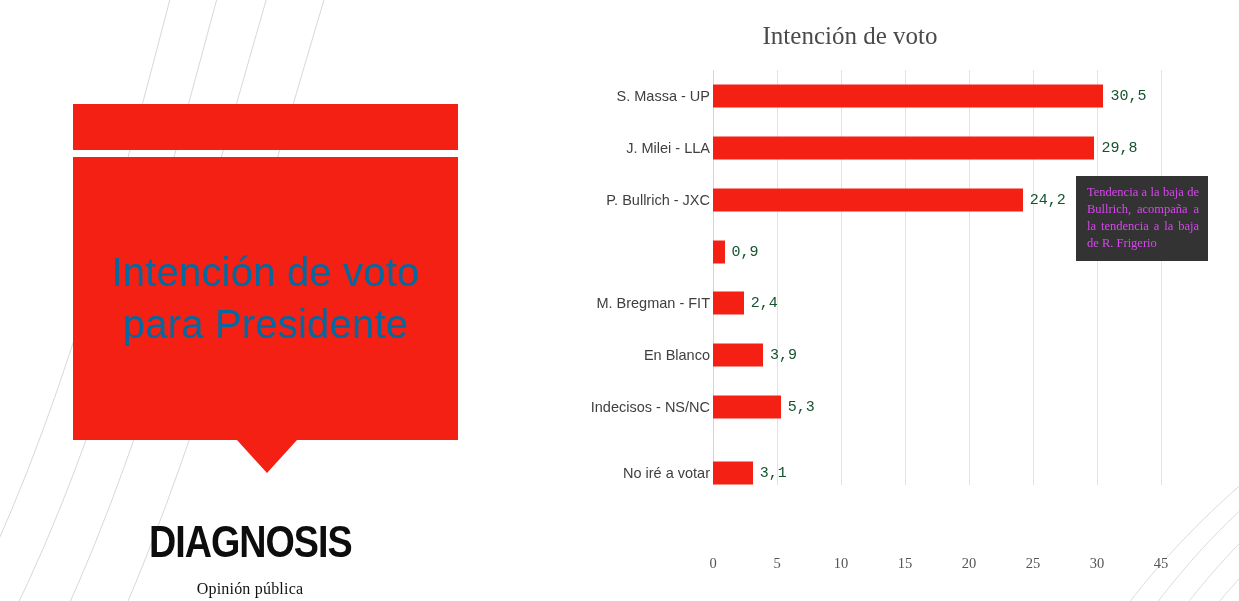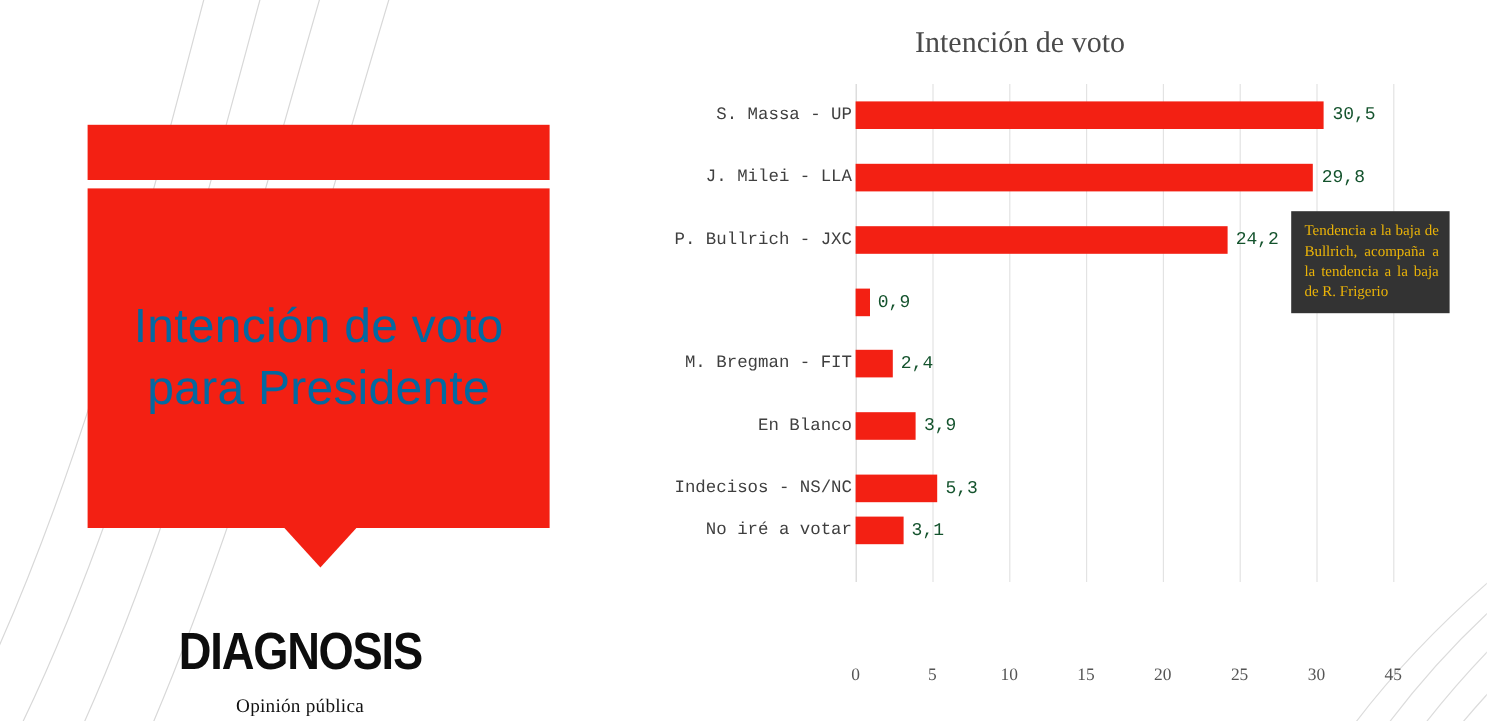--- a/index.html
+++ b/index.html
@@ -46,21 +46,21 @@
 
   .plot{position:absolute;left:0;top:70px;width:739px;height:420px;}
   .gridlines{position:absolute;left:0;top:0;width:739px;height:415px;}
   .gridline{position:absolute;top:0;width:1px;height:415px;background:#e3e3e3;}
   .gridline.zero{background:#d5d5d5;}
 
   .rows{position:absolute;left:0;top:0;width:739px;height:415px;}
   .row{position:absolute;left:0;width:739px;height:51.875px;display:flex;align-items:center;}
   .cat-label{
     position:absolute;right:529px;width:240px;text-align:right;
-    font-size:14.5px;color:#3f3f3f;font-family:Liberation Mono, monospace;
+    font-size:14.5px;color:#3f3f3f;font-family:Liberation Sans, sans-serif;
     white-space:nowrap;
   }
   .bar{position:absolute;left:213px;height:23px;background:#F32013;top:50%;transform:translateY(-50%);}
   .bar-value{
     position:absolute;font-size:15px;color:#14532d;
     font-family:Liberation Mono, monospace;white-space:nowrap;top:50%;transform:translateY(-50%);
   }
 
   .xaxis{position:absolute;left:0;top:485px;width:739px;height:24px;}
   .xtick{
@@ -69,21 +69,21 @@
   }
   .legend{
     position:absolute;left:0;top:530px;width:700px;
     display:flex;align-items:center;justify-content:center;gap:6px;
   }
   .legend-label{font-size:14.5px;color:#4a4a4a;font-family:"Liberation Serif",serif;}
 
   
   .annotation{
     position:absolute;left:1076px;top:176px;width:132px;
-    background:#333333;color:#eab308;
+    background:#333333;color:#d946ef;
     padding:8px 9px 9px 11px;box-sizing:border-box;
     font-family:"Liberation Serif",serif;font-size:12.5px;line-height:1.36;
     text-align:justify;text-justify:inter-word;
   }
 </style>
 </head>
 <body>
 
 <svg class="bg-arcs" width="1239" height="601" viewBox="0 0 1239 601" fill="none">
   <g stroke="#d8d8d8" stroke-width="1" fill="none">
@@ -154,21 +154,21 @@
         <div class="row" style="top: 259.375px;">
           <div class="cat-label">En Blanco</div>
           <div class="bar" style="width: 49.92px; background: rgb(243, 32, 19);"></div>
           <div class="bar-value" style="left: 269.92px;">3,9</div>
         </div>
         <div class="row" style="top: 311.25px;">
           <div class="cat-label">Indecisos - NS/NC</div>
           <div class="bar" style="width: 67.84px; background: rgb(243, 32, 19);"></div>
           <div class="bar-value" style="left: 287.84px;">5,3</div>
         </div>
-        <div class="row" style="top: 346px;">
+        <div class="row" style="top: 377px;">
           <div class="cat-label">No iré a votar</div>
           <div class="bar" style="width: 39.68px; background: rgb(243, 32, 19);"></div>
           <div class="bar-value" style="left: 259.68px;">3,1</div>
         </div>
       </div>
     <div class="xaxis" id="xaxis">
         <div class="xtick" style="left: 213px;">0</div>
         <div class="xtick" style="left: 277px;">5</div>
         <div class="xtick" style="left: 341px;">10</div>
         <div class="xtick" style="left: 405px;">15</div>

